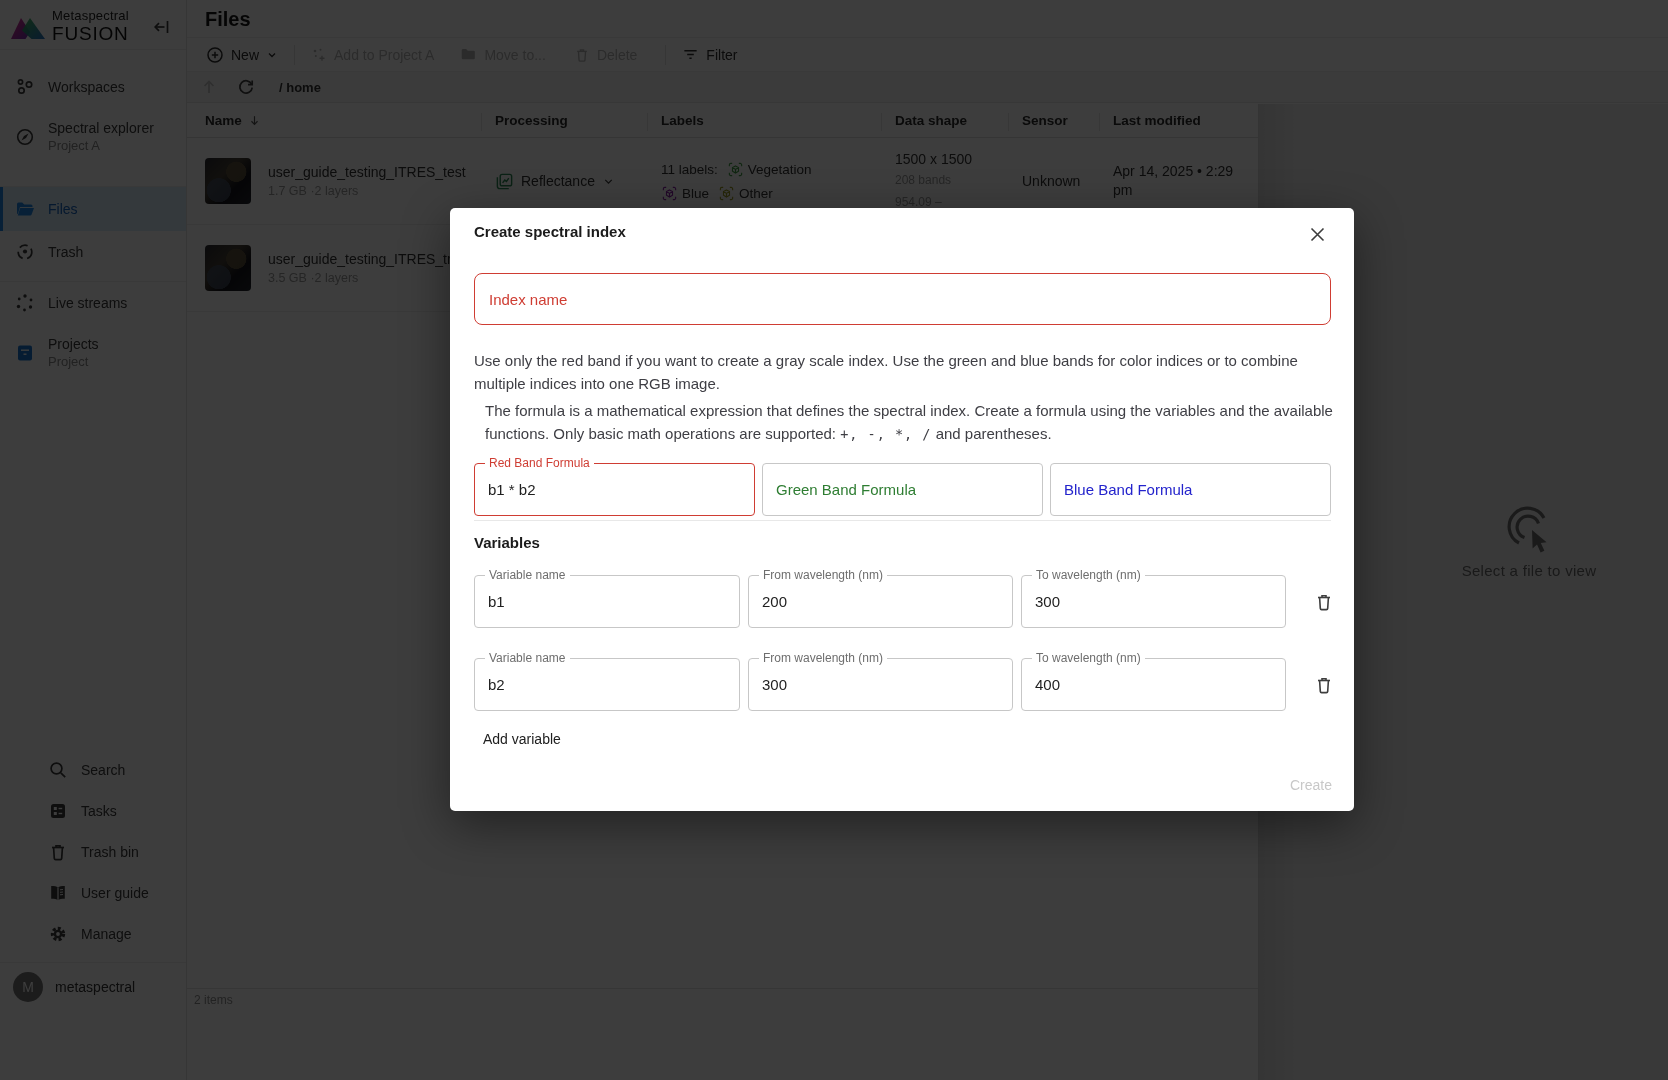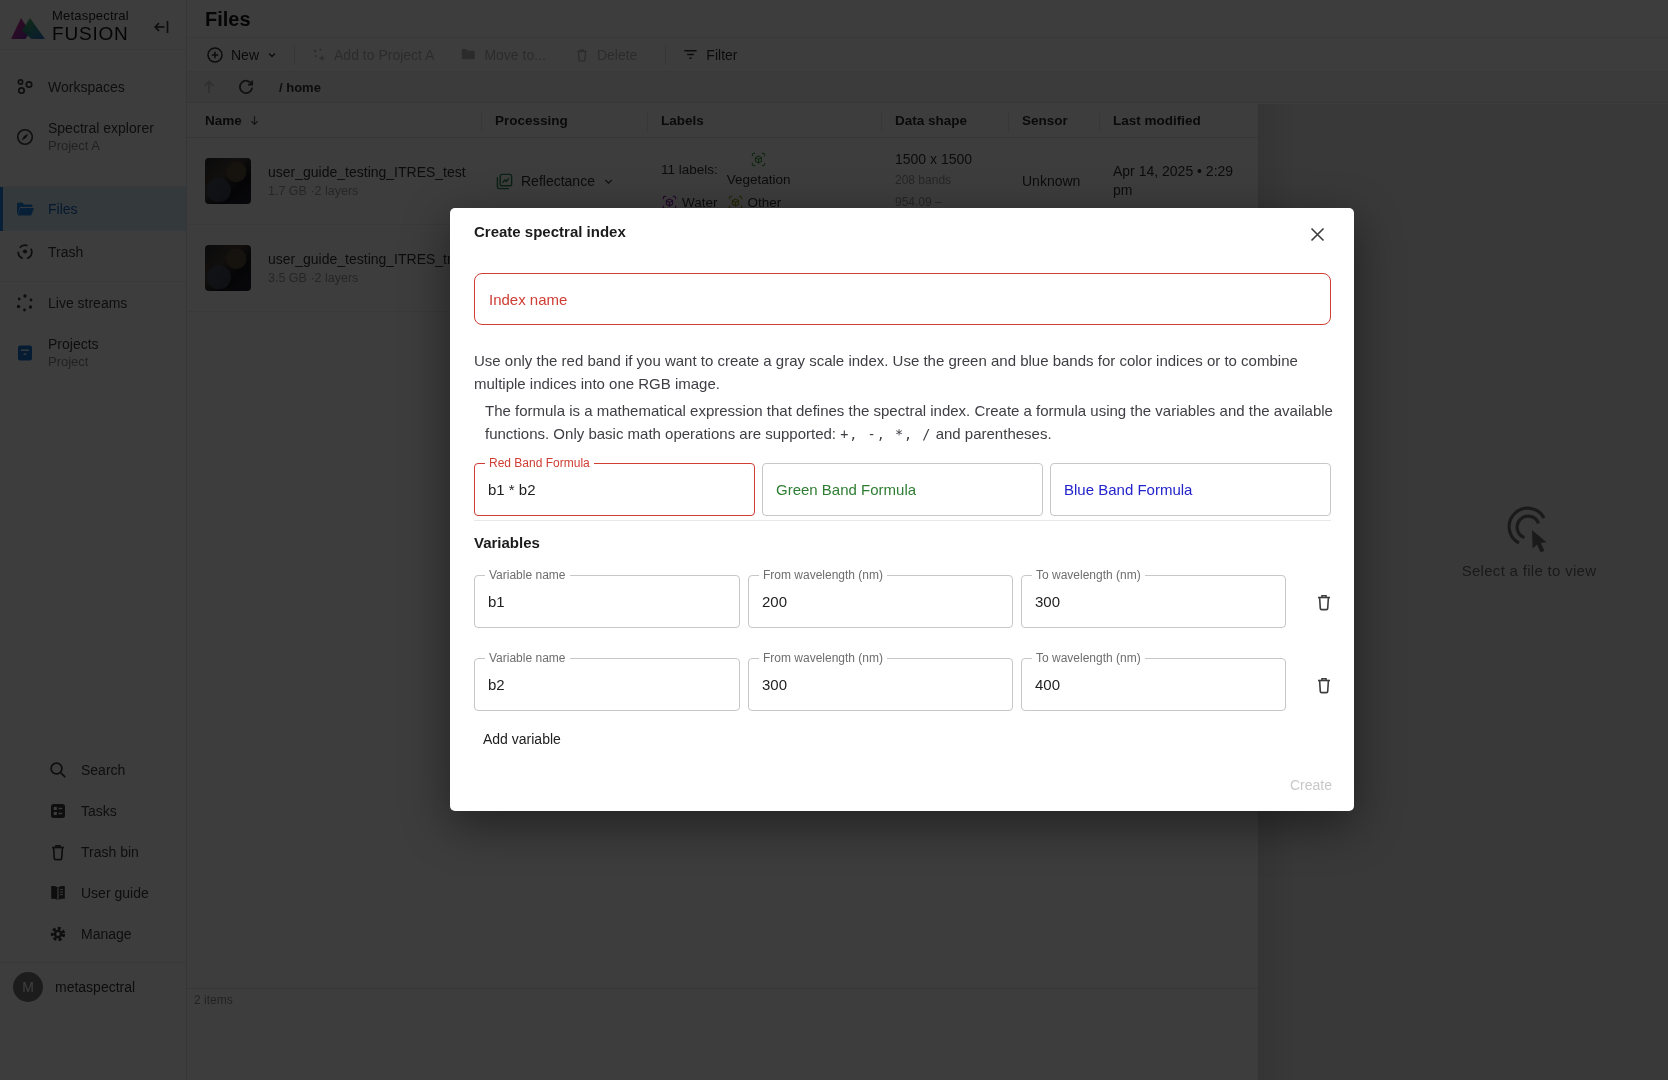--- a/index.html
+++ b/index.html
@@ -58,21 +58,21 @@
       radial-gradient(circle at 68% 30%, rgba(96,84,60,.9) 0 22%, transparent 23%),
       radial-gradient(circle at 30% 70%, rgba(70,80,96,.8) 0 26%, transparent 27%),
       linear-gradient(135deg,#2b2b33 0%,#4a4237 38%,#15151c 66%,#23262e 100%); }
   .fname { font-size:14px; color:#333; white-space:nowrap; }
   .fmeta { font-size:12.5px; color:#9b9b9b; margin-top:4px; }
   .proc-btn { display:flex; align-items:center; gap:7px; background:none; border:none; font-family:inherit; font-size:14px; color:#333; cursor:pointer; }
   .labels-cell { font-size:13.5px; color:#333; }
   .lab-line { display:flex; align-items:center; gap:9px; }
   .lab-line + .lab-line { margin-top:7px; }
   .chip { display:flex; align-items:center; gap:4px; }
-  .chip-veg { color:#43a047;flex-direction:column; } .chip-water { color:#8e24aa; } .chip-other { color:#9e9d24; }
+  .chip-veg { color:#43a047; } .chip-water { color:#8e24aa; } .chip-other { color:#9e9d24; }
   .chip span { color:#333; }
   .shape1 { font-size:14px; color:#333; }
   .shape2 { font-size:12px; color:#9b9b9b; margin-top:4px; line-height:1.5; }
   .sensor-cell { font-size:14px; color:#333; }
   .mod-cell { font-size:14px; color:#333; line-height:19px; }
 
   .footer-line { position:absolute; left:187px; top:988px; width:1071px; border-top:1px solid #e2e2e2; }
   .items-count { position:absolute; left:194px; top:993px; font-size:12px; color:#8f8f8f; }
 
   
@@ -376,21 +376,21 @@
           </svg>
           <span>Vegetation</span>
         </span>
       </div>
       <div class="lab-line">
         <span class="chip chip-water">
           <svg width="17" height="17" viewBox="0 0 18 18" fill="none" stroke="currentColor" stroke-width="1.2">
             <path d="M5.5 2.5 H4 a1.5 1.5 0 0 0-1.5 1.5 v1.5 M12.5 2.5 H14 a1.5 1.5 0 0 1 1.5 1.5 v1.5 M5.5 15.5 H4 a1.5 1.5 0 0 1-1.5-1.5 v-1.5 M12.5 15.5 H14 a1.5 1.5 0 0 0 1.5-1.5 v-1.5"></path>
             <path d="M9 5.2 L12.2 7 v3.9 L9 12.8 L5.8 10.9 V7 Z M9 8.9 V12.8 M5.8 7 L9 8.9 L12.2 7"></path>
           </svg>
-          <span>Water</span>
+          <span>Blue</span>
         </span>
         <span class="chip chip-other">
           <svg width="17" height="17" viewBox="0 0 18 18" fill="none" stroke="currentColor" stroke-width="1.2">
             <path d="M5.5 2.5 H4 a1.5 1.5 0 0 0-1.5 1.5 v1.5 M12.5 2.5 H14 a1.5 1.5 0 0 1 1.5 1.5 v1.5 M5.5 15.5 H4 a1.5 1.5 0 0 1-1.5-1.5 v-1.5 M12.5 15.5 H14 a1.5 1.5 0 0 0 1.5-1.5 v-1.5"></path>
             <path d="M9 5.2 L12.2 7 v3.9 L9 12.8 L5.8 10.9 V7 Z M9 8.9 V12.8 M5.8 7 L9 8.9 L12.2 7"></path>
           </svg>
           <span>Other</span>
         </span>
       </div>
     </div>

